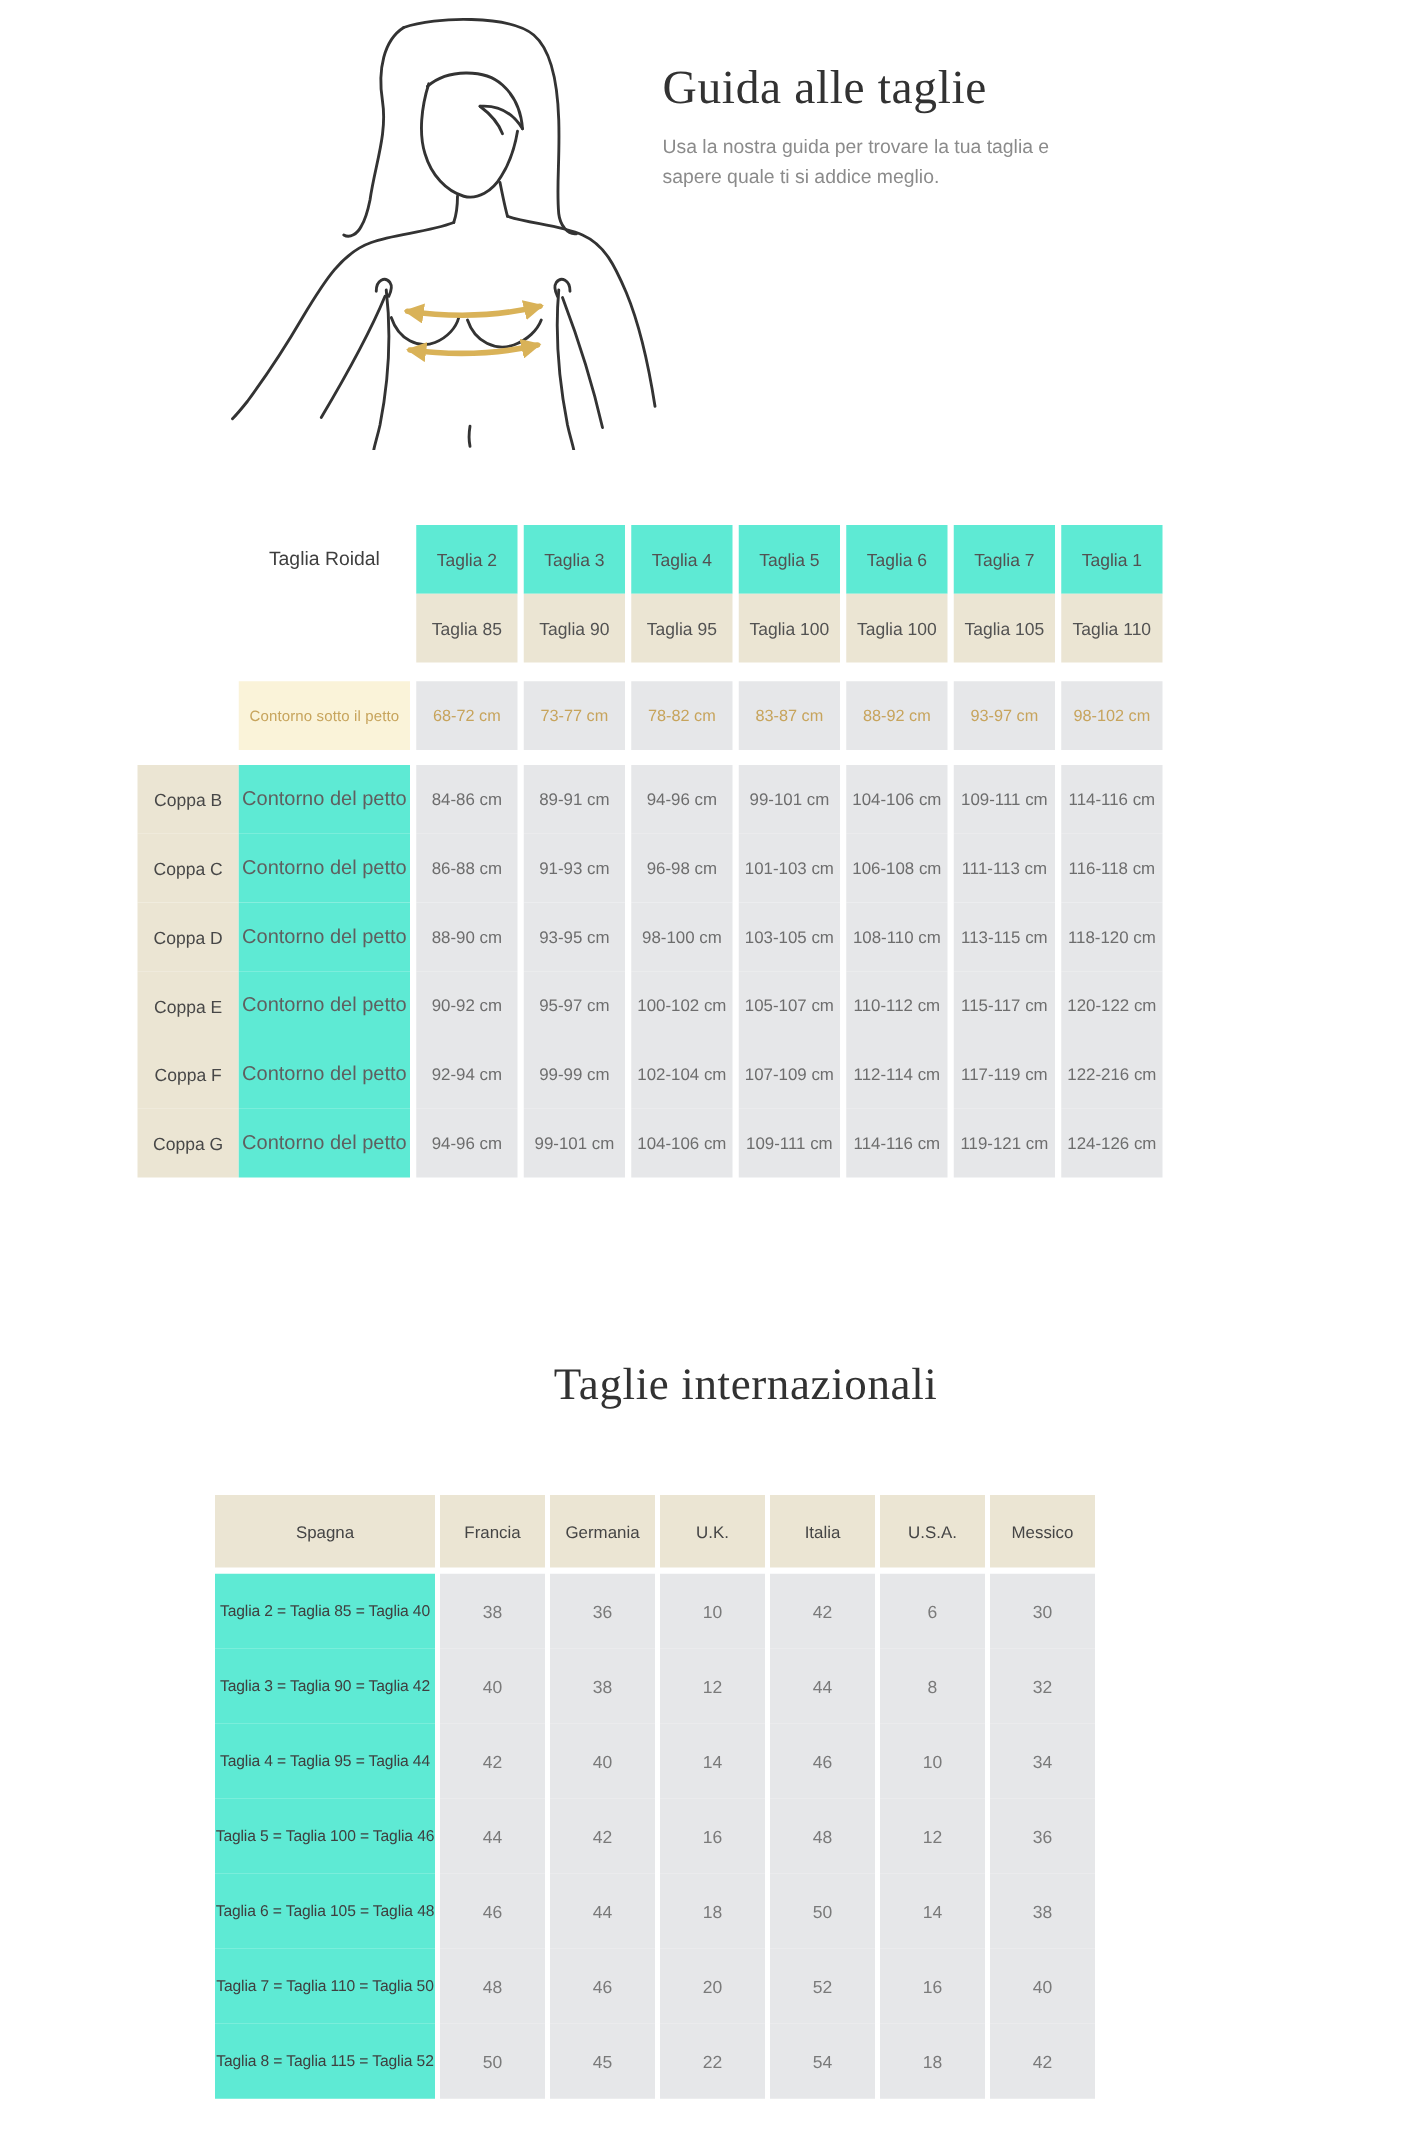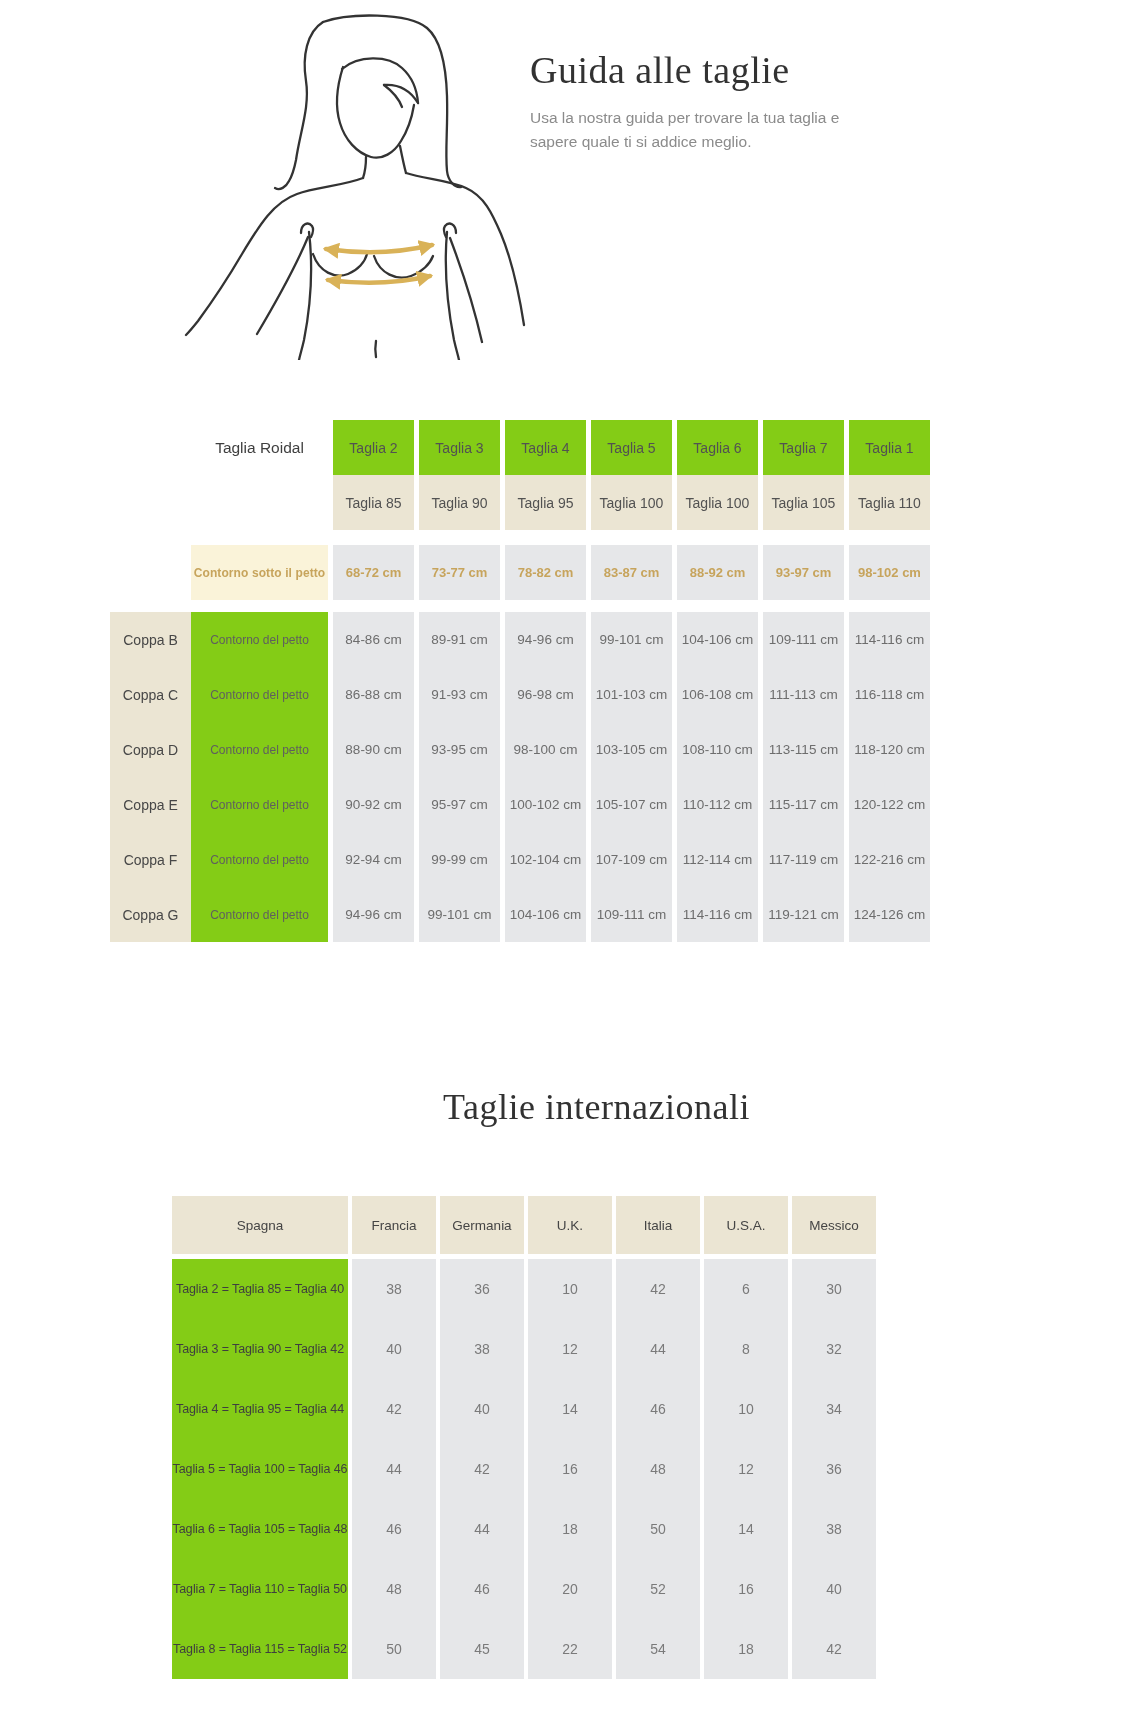--- a/index.html
+++ b/index.html
@@ -9,38 +9,38 @@
   
   .figure{position:absolute;left:170px;top:10px;width:360px;height:350px;}
   .hero-text{position:absolute;left:530px;top:48px;width:350px;}
   .hero-title{margin:0;font-family:"Liberation Serif", serif;font-weight:400;
               font-size:38px;color:#323232;letter-spacing:.5px;}
   .hero-sub{margin:14px 0 0 0;font-size:15.5px;line-height:1.55;color:#8b8b8b;}
 
   
   .cell{display:flex;align-items:center;justify-content:center;
         font-size:13.5px;color:#6d6d6d;white-space:nowrap;}
-  .c-cream{background:#84cc16;}
+  .c-cream{background:#5eead4;}
   .c-beige{background:#ebe5d3;}
   .c-gray{background:#e6e7e9;}
   .c-goldbg{background:#faf3d9;}
-  .goldtxt{color:#c7a45c;font-weight:bold;}
+  .goldtxt{color:#c7a45c;font-weight:normal;}
 
   
   .t1{position:absolute;left:110px;top:408px;}
   .grid1{display:grid;grid-template-columns:218px repeat(7,81px);column-gap:5px;grid-auto-rows:55px;margin-top:12px;}
   .t1-contorno{margin-top:15px;}
   .t1-body{margin-top:12px;}
   .pair{display:flex;}
   .pl{width:81px;display:flex;align-items:center;justify-content:center;}
   .pr{flex:1;display:flex;align-items:center;justify-content:center;}
   .corner{font-size:15.5px;color:#3f3f3f;}
   .hdr{font-size:14px;color:#525252;}
   .cup-label{font-size:14px;color:#474747;}
-  .measure-label{font-size:12px;color:#5f5f5f;}
+  .measure-label{font-size:16px;color:#5f5f5f;}
   .goldlabel{font-size:12px;letter-spacing:.1px;}
   .goldval{font-size:13px;}
 
   
   .intl-title{position:absolute;left:0;top:1086px;width:1105px;text-align:center;margin:0;
               font-family:"Liberation Serif", serif;font-weight:400;font-size:36px;
               color:#323232;letter-spacing:.5px;padding-left:44px;}
   .t2{position:absolute;left:172px;top:1196px;}
   .grid2{display:grid;grid-template-columns:176px repeat(6,84px);column-gap:4px;}
   .t2-header{grid-auto-rows:58px;}

